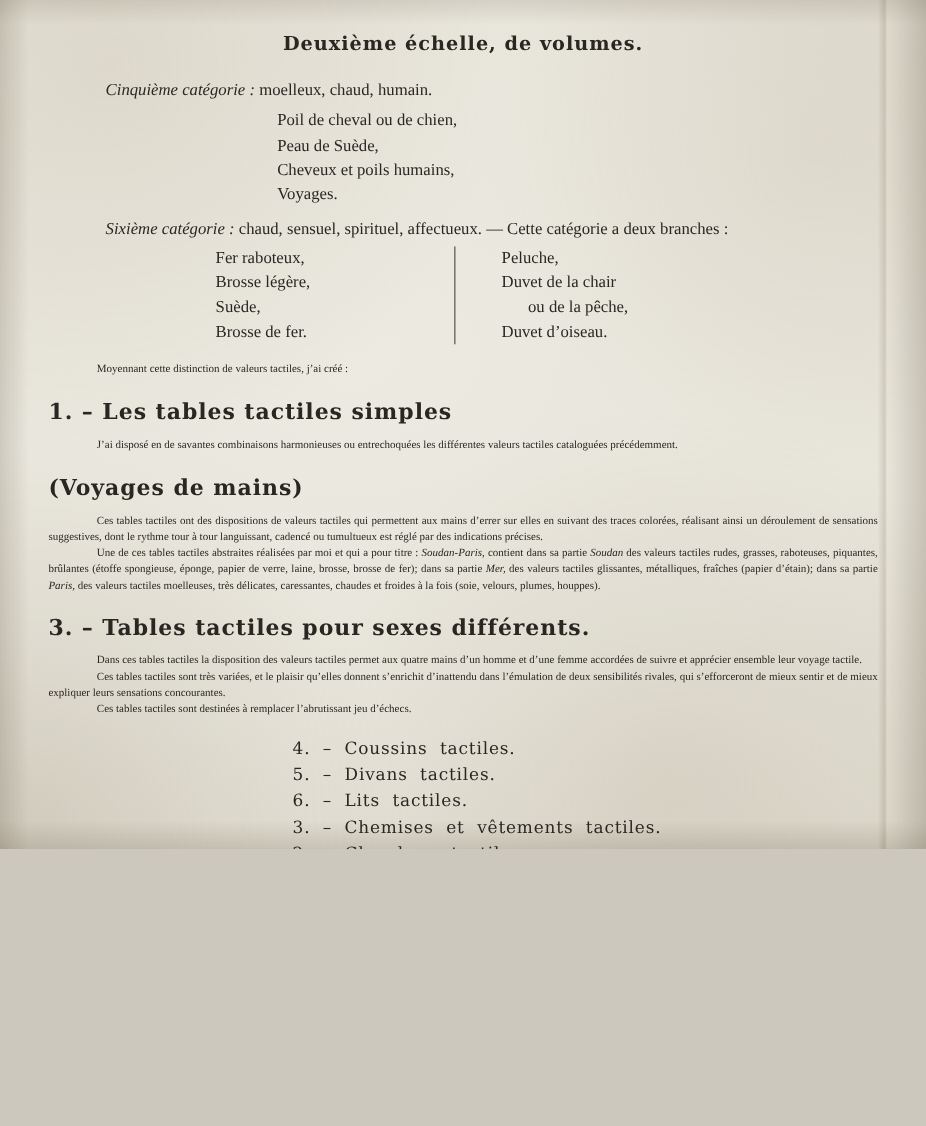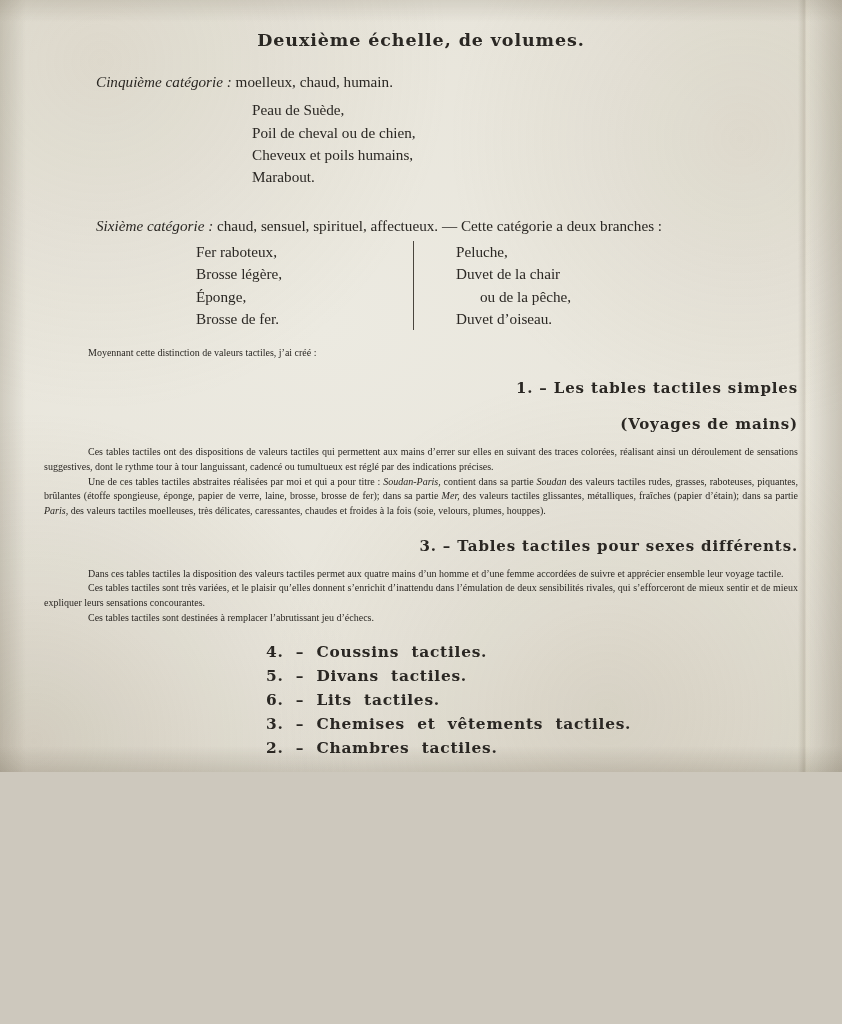--- a/index.html
+++ b/index.html
@@ -74,21 +74,21 @@
   }
   .cat-label {
     font-style: italic;
   }
   .cat-sub {
     padding-left: 208px;
     font-size: 15.2px;
     line-height: 1.47;
   }
   .cat-block.six {
-    margin-top: 26px;
+    margin-top: 9px;
     margin-bottom: 4px;
   }
   .two-col {
     display: flex;
     margin: 2px 0 0 0;
     padding-left: 152px;
     font-size: 15.2px;
     line-height: 1.47;
   }
   .two-col .col-left {
@@ -109,36 +109,36 @@
     font-size: 10px;
     line-height: 1.47;
     text-align: justify;
     text-indent: 44px;
     hyphens: none;
   }
   p.body-par.no-indent { text-indent: 0; }
   p.gap-top { margin-top: 16px; }
 
   h2.sec-head {
-    font-size: 15px;
+    font-size: 20px;
     font-weight: bold;
-    text-align: right;
+    text-align: left;
     letter-spacing: 0.85px;
     margin: 18px 0 12px 0;
     font-family: "DejaVu Serif", "Liberation Serif", serif;
   }
   h2.sec-head .sub-line {
     display: block;
     margin-top: 3px;
   }
   .num-list {
     margin: 16px 0 14px 0;
     padding-left: 222px;
     font-family: "DejaVu Serif", "Liberation Serif", serif;
-    font-weight: bold;
+    font-weight: normal;
     font-size: 15.4px;
     line-height: 1.55;
     letter-spacing: 0.75px;
   }
   .num-list .item { white-space: pre; }
 
   .bleed-through {
     position: absolute;
     left: 600px;
     top: 1004px;
@@ -163,48 +163,49 @@
   <div class="fold-crease"></div>
 
   <div class="content">
 
     <h1 class="main-title">Deuxième échelle, de volumes.</h1>
 
     <div class="cat-block">
       <span class="cat-label">Cinquième catégorie :</span>
       <span>moelleux, chaud, humain.</span>
     </div>
+    <div class="cat-sub">Poil de cheval ou de chien,</div>
     <div class="cat-sub">Peau de Suède,</div>
-    <div class="cat-sub">Poil de cheval ou de chien,</div>
     <div class="cat-sub">Cheveux et poils humains,</div>
-    <div class="cat-sub">Marabout.</div>
+    <div class="cat-sub">Voyages.</div>
 
     <div class="cat-block six">
       <span class="cat-label">Sixième catégorie :</span>
       <span>chaud, sensuel, spirituel, affectueux. — Cette catégorie a deux branches :</span>
     </div>
 
     <div class="two-col">
       <div class="col-left">
         <div>Fer raboteux,</div>
         <div>Brosse légère,</div>
-        <div>Éponge,</div>
+        <div>Suède,</div>
         <div>Brosse de fer.</div>
       </div>
       <div class="col-right">
         <div>Peluche,</div>
         <div>Duvet de la chair</div>
         <div class="indented">ou de la pêche,</div>
         <div>Duvet d’oiseau.</div>
       </div>
     </div>
 
     <p class="body-par gap-top">Moyennant cette distinction de valeurs tactiles, j’ai créé :</p>
 
     <h2 class="sec-head">1. – Les tables tactiles simples</h2>
+    <p class="body-par">J’ai disposé en de savantes combinaisons harmonieuses ou entrechoquées les différentes valeurs tactiles cataloguées précédemment.</p>
 
     <h2 class="sec-head"><span class="sub-line">(Voyages de mains)</span></h2>
     <p class="body-par">Ces tables tactiles ont des dispositions de valeurs tactiles qui permettent aux mains d’errer sur elles en suivant des traces colorées, réalisant ainsi un déroulement de sensations suggestives, dont le rythme tour à tour languissant, cadencé ou tumultueux est réglé par des indications précises.</p>
     <p class="body-par"><span>Une de ces tables tactiles abstraites réalisées par moi et qui a pour titre : </span><i>Soudan-Paris,</i><span> contient dans sa partie </span><i>Soudan</i><span> des valeurs tactiles rudes, grasses, raboteuses, piquantes, brûlantes (étoffe spongieuse, éponge, papier de verre, laine, brosse, brosse de fer); dans sa partie </span><i>Mer,</i><span> des valeurs tactiles glissantes, métalliques, fraîches (papier d’étain); dans sa partie </span><i>Paris,</i><span> des valeurs tactiles moelleuses, très délicates, caressantes, chaudes et froides à la fois (soie, velours, plumes, houppes).</span></p>
 
     <h2 class="sec-head">3. – Tables tactiles pour sexes différents.</h2>
     <p class="body-par">Dans ces tables tactiles la disposition des valeurs tactiles permet aux quatre mains d’un homme et d’une femme accordées de suivre et apprécier ensemble leur voyage tactile.</p>
     <p class="body-par">Ces tables tactiles sont très variées, et le plaisir qu’elles donnent s’enrichit d’inattendu dans l’émulation de deux sensibilités rivales, qui s’efforceront de mieux sentir et de mieux expliquer leurs sensations concourantes.</p>
     <p class="body-par">Ces tables tactiles sont destinées à remplacer l’abrutissant jeu d’échecs.</p>
 

